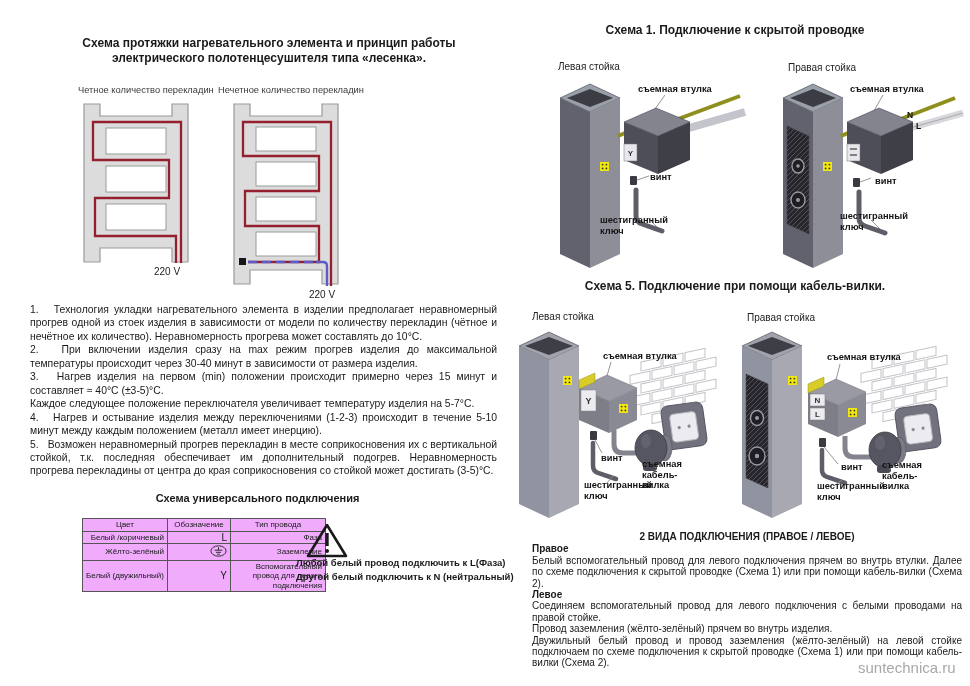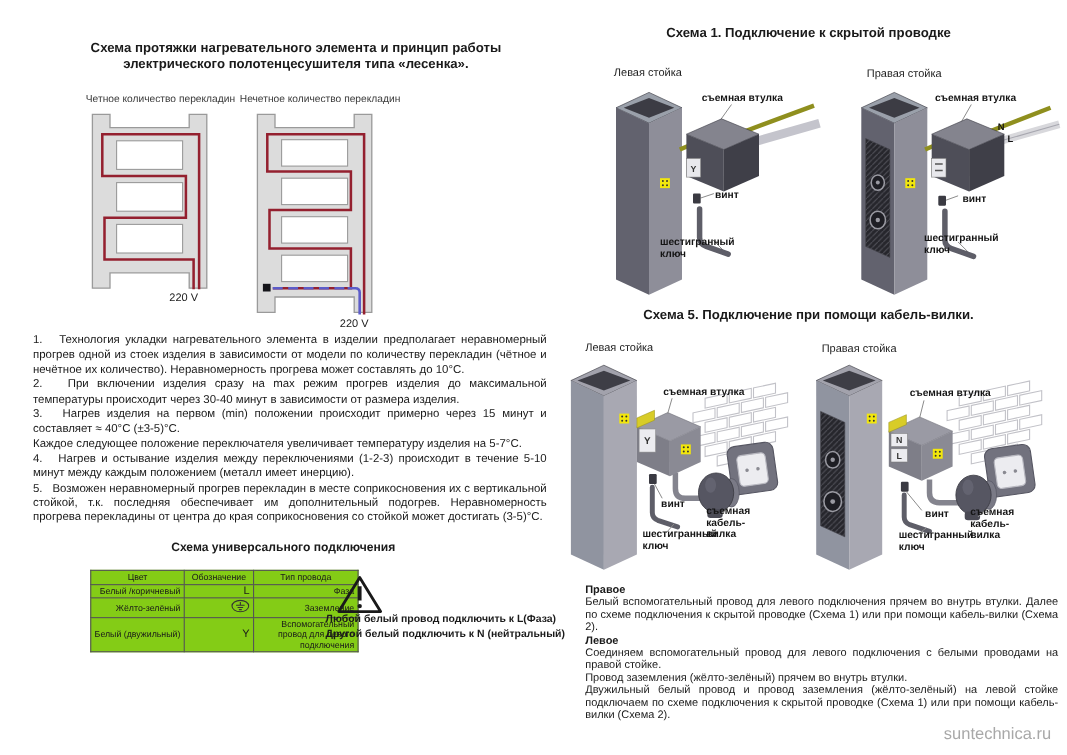--- a/index.html
+++ b/index.html
@@ -5,21 +5,21 @@
   html,body{margin:0;padding:0;background:#fff;}
   .page{position:relative;width:970px;height:686px;background:#ffffff;overflow:hidden;
         font-family:"Liberation Sans",sans-serif;color:#1a1a1a;}
   .abs{position:absolute;}
   .center{text-align:center;}
   .doc-title{font-weight:bold;font-size:12px;line-height:15px;}
   .cap{font-size:9.3px;color:#3a3a3a;}
   .volt{font-size:10px;color:#222;}
   .notes p{margin:0;font-size:10.4px;line-height:13.45px;text-align:justify;}
   .uni-heading{font-weight:bold;font-size:11px;}
-  table.wires{border-collapse:collapse;font-size:8px;line-height:9.5px;background:#84cc16;}
+  table.wires{border-collapse:collapse;font-size:8px;line-height:9.5px;background:#f0abfc;}
   table.wires td,table.wires th{border:1px solid #555;padding:1px 3px;vertical-align:middle;font-weight:normal;text-align:right;}
   table.wires th{text-align:center;}
   td.mark{text-align:center;font-weight:bold;font-size:10px;}
   .warn-text{font-weight:bold;font-size:9.5px;line-height:14px;white-space:nowrap;}
   .sch-heading{font-weight:bold;font-size:12px;}
   .stand-lbl{font-size:10px;color:#222;}
   .lbl{font-weight:bold;font-size:9.3px;line-height:10.5px;color:#141414;white-space:nowrap;}
   .lbl2{font-weight:bold;font-size:9.3px;line-height:10.5px;color:#141414;text-align:left;}
   .types{font-size:10px;line-height:11.4px;}
   .types .t-head{font-weight:bold;text-align:center;margin:0 0 1px 0;}
@@ -345,23 +345,24 @@
   <div class="abs lbl2" style="left:817px;top:481px;width:62px;">
     <div>шестигранный</div>
     <div>ключ</div>
   </div>
   <div class="abs lbl2" style="left:882px;top:460px;width:60px;">
     <div>съемная</div>
     <div>кабель-вилка</div>
   </div>
 
   <div class="abs types" style="left:532px;top:531px;width:430px;">
+    <p class="t-head">2 ВИДА ПОДКЛЮЧЕНИЯ (ПРАВОЕ / ЛЕВОЕ)</p>
     <p class="t-sub">Правое</p>
     <p>Белый вспомогательный провод для левого подключения прячем во внутрь втулки. Далее по схеме подключения к скрытой проводке (Схема 1) или при помощи кабель-вилки (Схема 2).</p>
     <p class="t-sub">Левое</p>
     <p>Соединяем вспомогательный провод для левого подключения с белыми проводами на правой стойке.</p>
-    <p>Провод заземления (жёлто-зелёный) прячем во внутрь втулки.</p>
+    <p>Провод заземления (жёлто-зелёный) прячем во внутрь изделия.</p>
     <p>Двужильный белый провод и провод заземления (жёлто-зелёный) на левой стойке подключаем по схеме подключения к скрытой проводке (Схема 1) или при помощи кабель-вилки (Схема 2).</p>
   </div>
 
   <div class="abs watermark" style="left:858px;top:659px;">suntechnica.ru</div>
 
 </div>
 
 </body></html>

